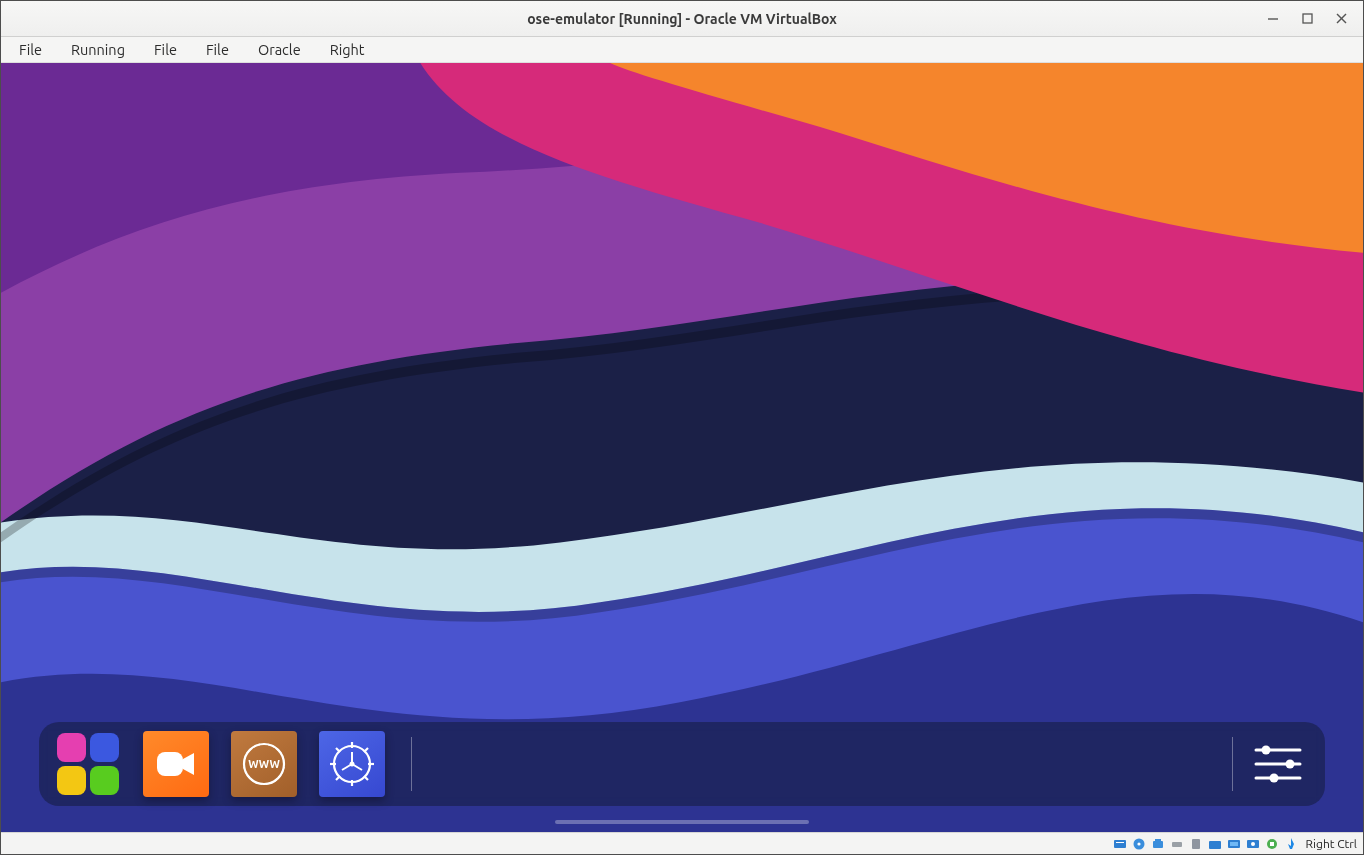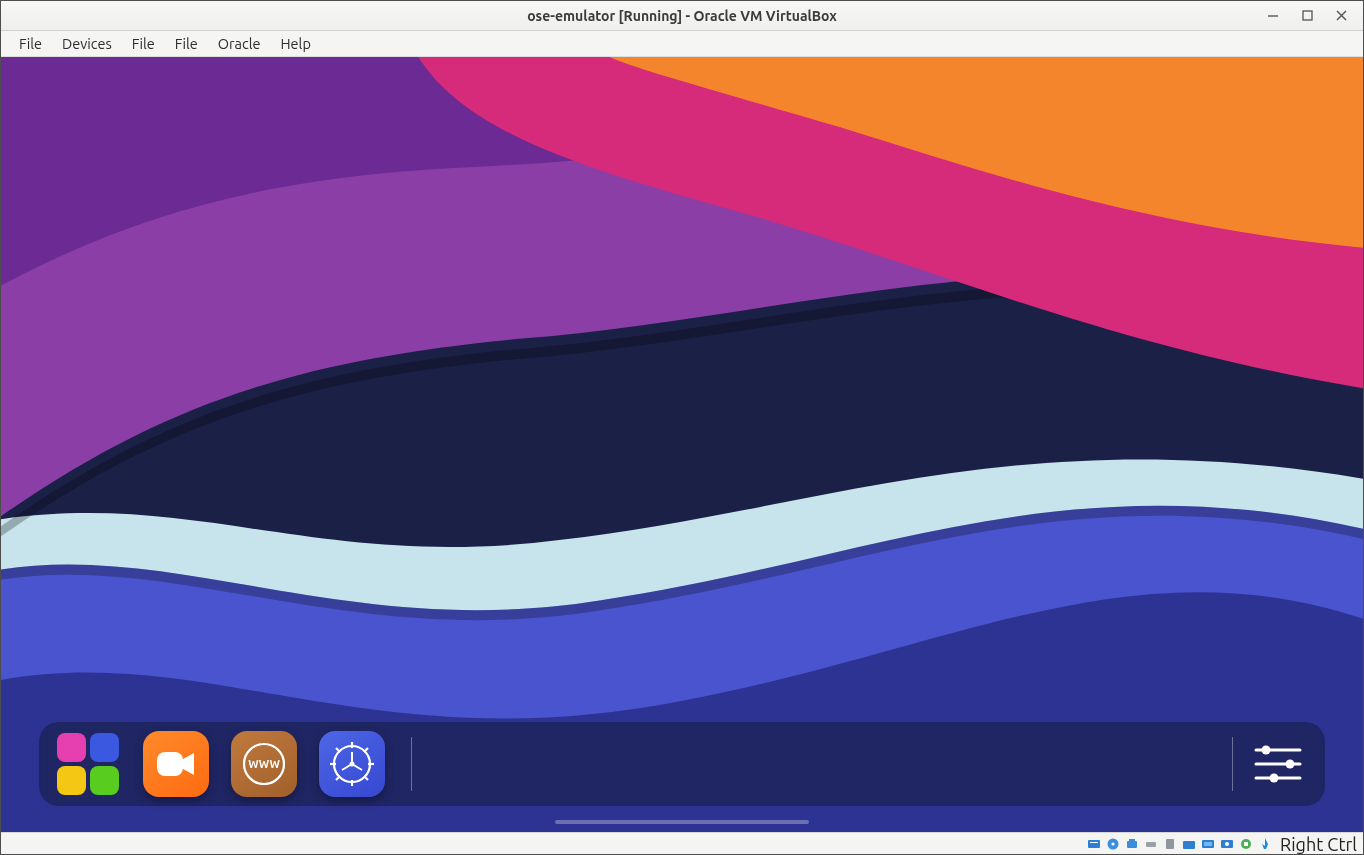--- a/index.html
+++ b/index.html
@@ -9,21 +9,21 @@
     .vbox-window {
       position: absolute;
       inset: 0;
       background: #f5f5f4;
       display: flex;
       flex-direction: column;
       border: 1px solid #4d4d4d;
     }
 
     .vbox-titlebar {
-      height: 30px;
+      height: 36px;
       background: linear-gradient(#f7f7f6, #efefee);
       border-bottom: 1px solid #d0d0cf;
       display: flex;
       align-items: center;
       position: relative;
     }
     .vbox-title {
       flex: 1;
       text-align: center;
       font-size: 14px;
@@ -51,21 +51,21 @@
       cursor: default;
     }
 
     .vbox-menubar {
       height: 26px;
       background: #f5f5f4;
       border-bottom: 1px solid #dedede;
       display: flex;
       align-items: center;
       padding: 0 8px;
-      gap: 0;
+      gap: 9px;
     }
     .vbox-menu-item {
       padding: 2px 10px;
       font-size: 14.5px;
       color: #2c2c2c;
       cursor: default;
     }
 
     
     .guest-display {
@@ -92,21 +92,21 @@
       border-radius: 20px;
       display: flex;
       align-items: center;
       padding: 0 16px;
       backdrop-filter: blur(4px);
     }
     .dock-left { display: flex; align-items: center; gap: 22px; }
     .dock-icon {
       width: 66px;
       height: 66px;
-      border-radius: 16px;
+      border-radius: 4px;
       display: flex;
       align-items: center;
       justify-content: center;
       box-shadow: 0 4px 10px rgba(0,0,0,0.3);
     }
     .dock-sep {
       width: 1px;
       height: 54px;
       background: rgba(255,255,255,0.35);
       margin-left: 4px;
@@ -149,21 +149,21 @@
     }
     .sb-icon {
       width: 16px;
       height: 16px;
       display: flex;
       align-items: center;
       justify-content: center;
     }
     .host-key {
       margin-left: 4px;
-      font-size: 18px;
+      font-size: 12px;
       color: #222;
     }
   </style>
 </head>
 <body>
 
 <div class="vbox-window">
 
   <div class="vbox-titlebar">
     <div class="vbox-title">ose-emulator [Running] - Oracle VM VirtualBox</div>
@@ -182,25 +182,25 @@
         <svg width="11" height="11" viewBox="0 0 11 11">
             <line x1="1" y1="1" x2="10" y2="10" stroke="#555" stroke-width="1.4"></line>
             <line x1="10" y1="1" x2="1" y2="10" stroke="#555" stroke-width="1.4"></line>
           </svg>
       </span>
     </div>
   </div>
 
   <div class="vbox-menubar">
     <div class="vbox-menu-item">File</div>
-    <div class="vbox-menu-item">Devices</div>
+    <div class="vbox-menu-item">Running</div>
     <div class="vbox-menu-item">File</div>
     <div class="vbox-menu-item">File</div>
     <div class="vbox-menu-item">Oracle</div>
-    <div class="vbox-menu-item">Help</div>
+    <div class="vbox-menu-item">Right</div>
   </div>
 
   <div class="guest-display">
 
     <svg class="wallpaper" viewBox="0 0 1364 770" preserveAspectRatio="xMidYMid slice">
       <rect width="1364" height="770" fill="#1b2047"></rect>
 
       <path d="M0,770 L0,460 C200,430 320,510 560,480 C820,450 1020,360 1364,420 L1364,770 Z" fill="#c7e3eb"></path>
 
       <path d="M0,770 L0,510 C180,480 350,580 600,540 C870,500 1060,400 1364,470 L1364,770 Z" fill="#4a54cf"></path>

